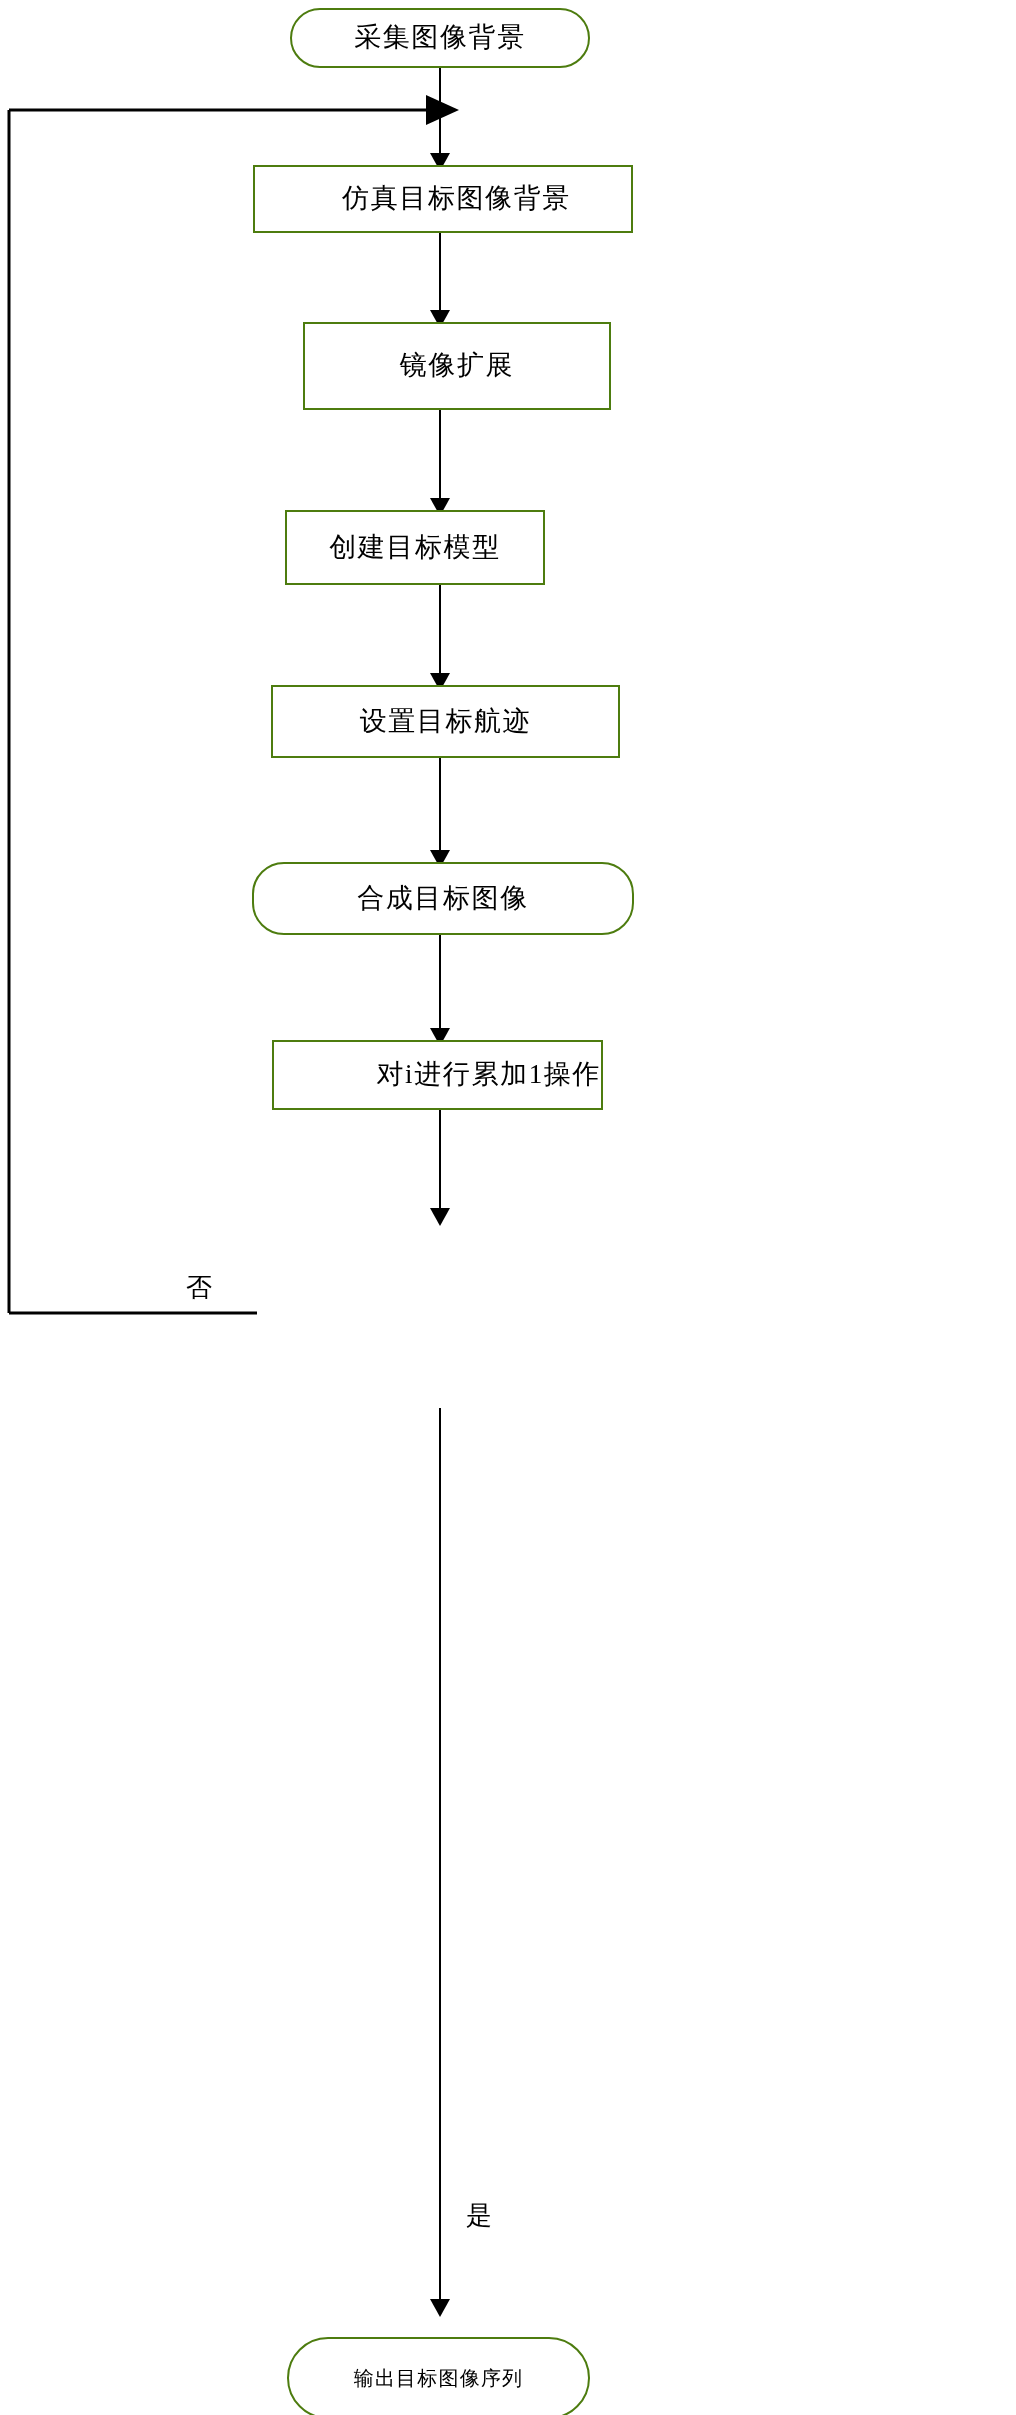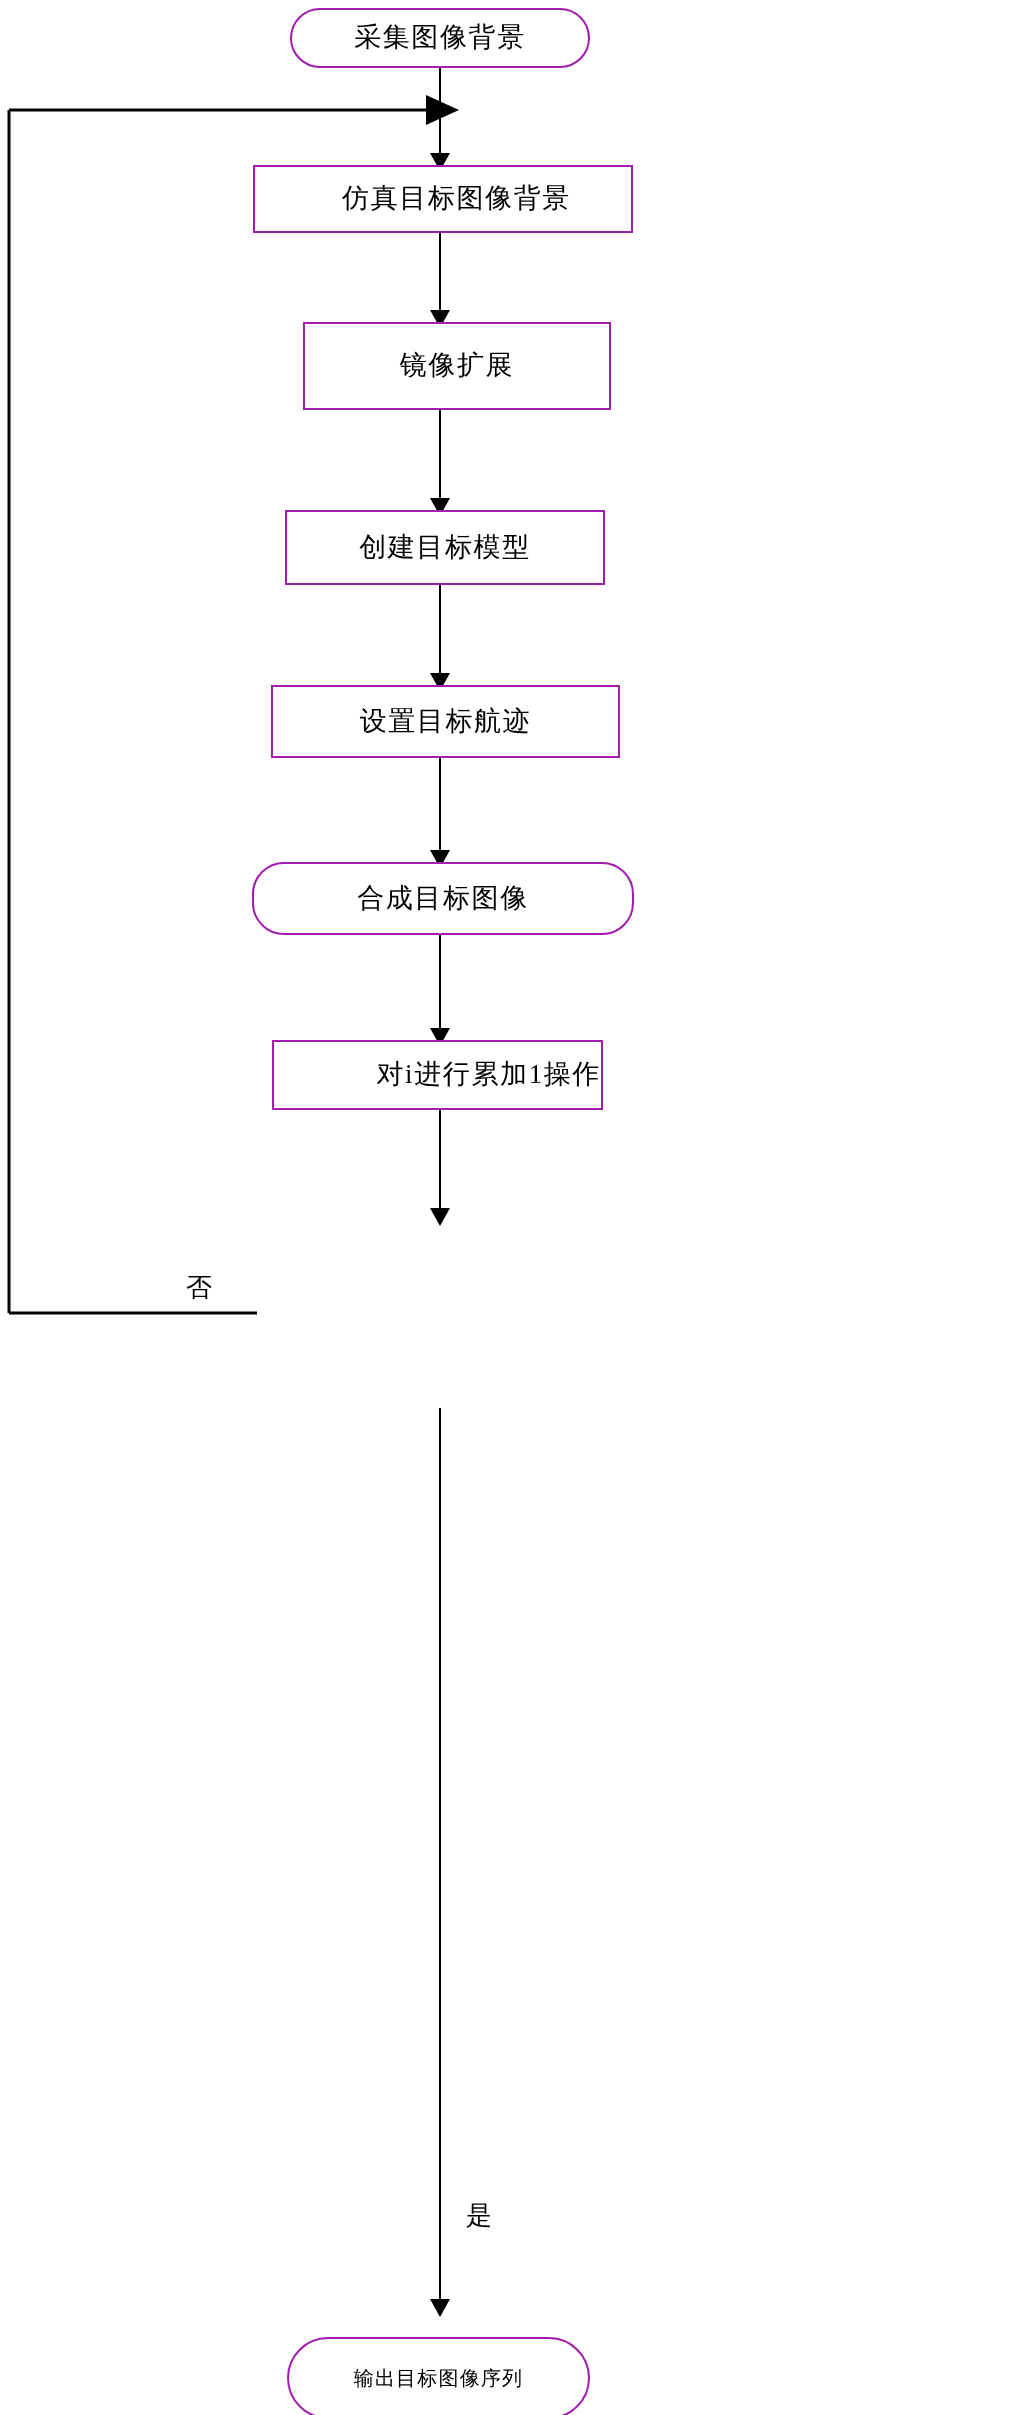--- a/index.html
+++ b/index.html
@@ -26,21 +26,21 @@
     height: 2415px;
   }
   
   .node {
     position: absolute;
     box-sizing: border-box;
     display: flex;
     align-items: center;
     justify-content: center;
     background: #ffffff;
-    border: 2px solid #a21caf;
+    border: 2px solid #4d7c0f;
     color: #000000;
     text-align: center;
     line-height: 1.1;
     z-index: 3;
   }
   .node.process {
     border-radius: 0;
   }
   .node.terminal {
     border-radius: 999px;
@@ -123,21 +123,21 @@
   </div>
 
   <div class="node process" style="left:253px; top:165px; width:380px; height:68px; font-size:27px;padding-left:27px;">
     <span class="node-label">仿真目标图像背景</span>
   </div>
 
   <div class="node process" style="left:303px; top:322px; width:308px; height:88px; font-size:27px;">
     <span class="node-label">镜像扩展</span>
   </div>
 
-  <div class="node process" style="left:285px; top:510px; width:320px; height:75px; font-size:27px;">
+  <div class="node process" style="left:285px; top:510px; width:260px; height:75px; font-size:27px;">
     <span class="node-label">创建目标模型</span>
   </div>
 
   <div class="node process" style="left:271px; top:685px; width:349px; height:73px; font-size:27px;">
     <span class="node-label">设置目标航迹</span>
   </div>
 
   <div class="node process" style="left:252px; top:862px; width:382px; height:73px; font-size:27px;border-radius:32px;">
     <span class="node-label">合成目标图像</span>
   </div>

